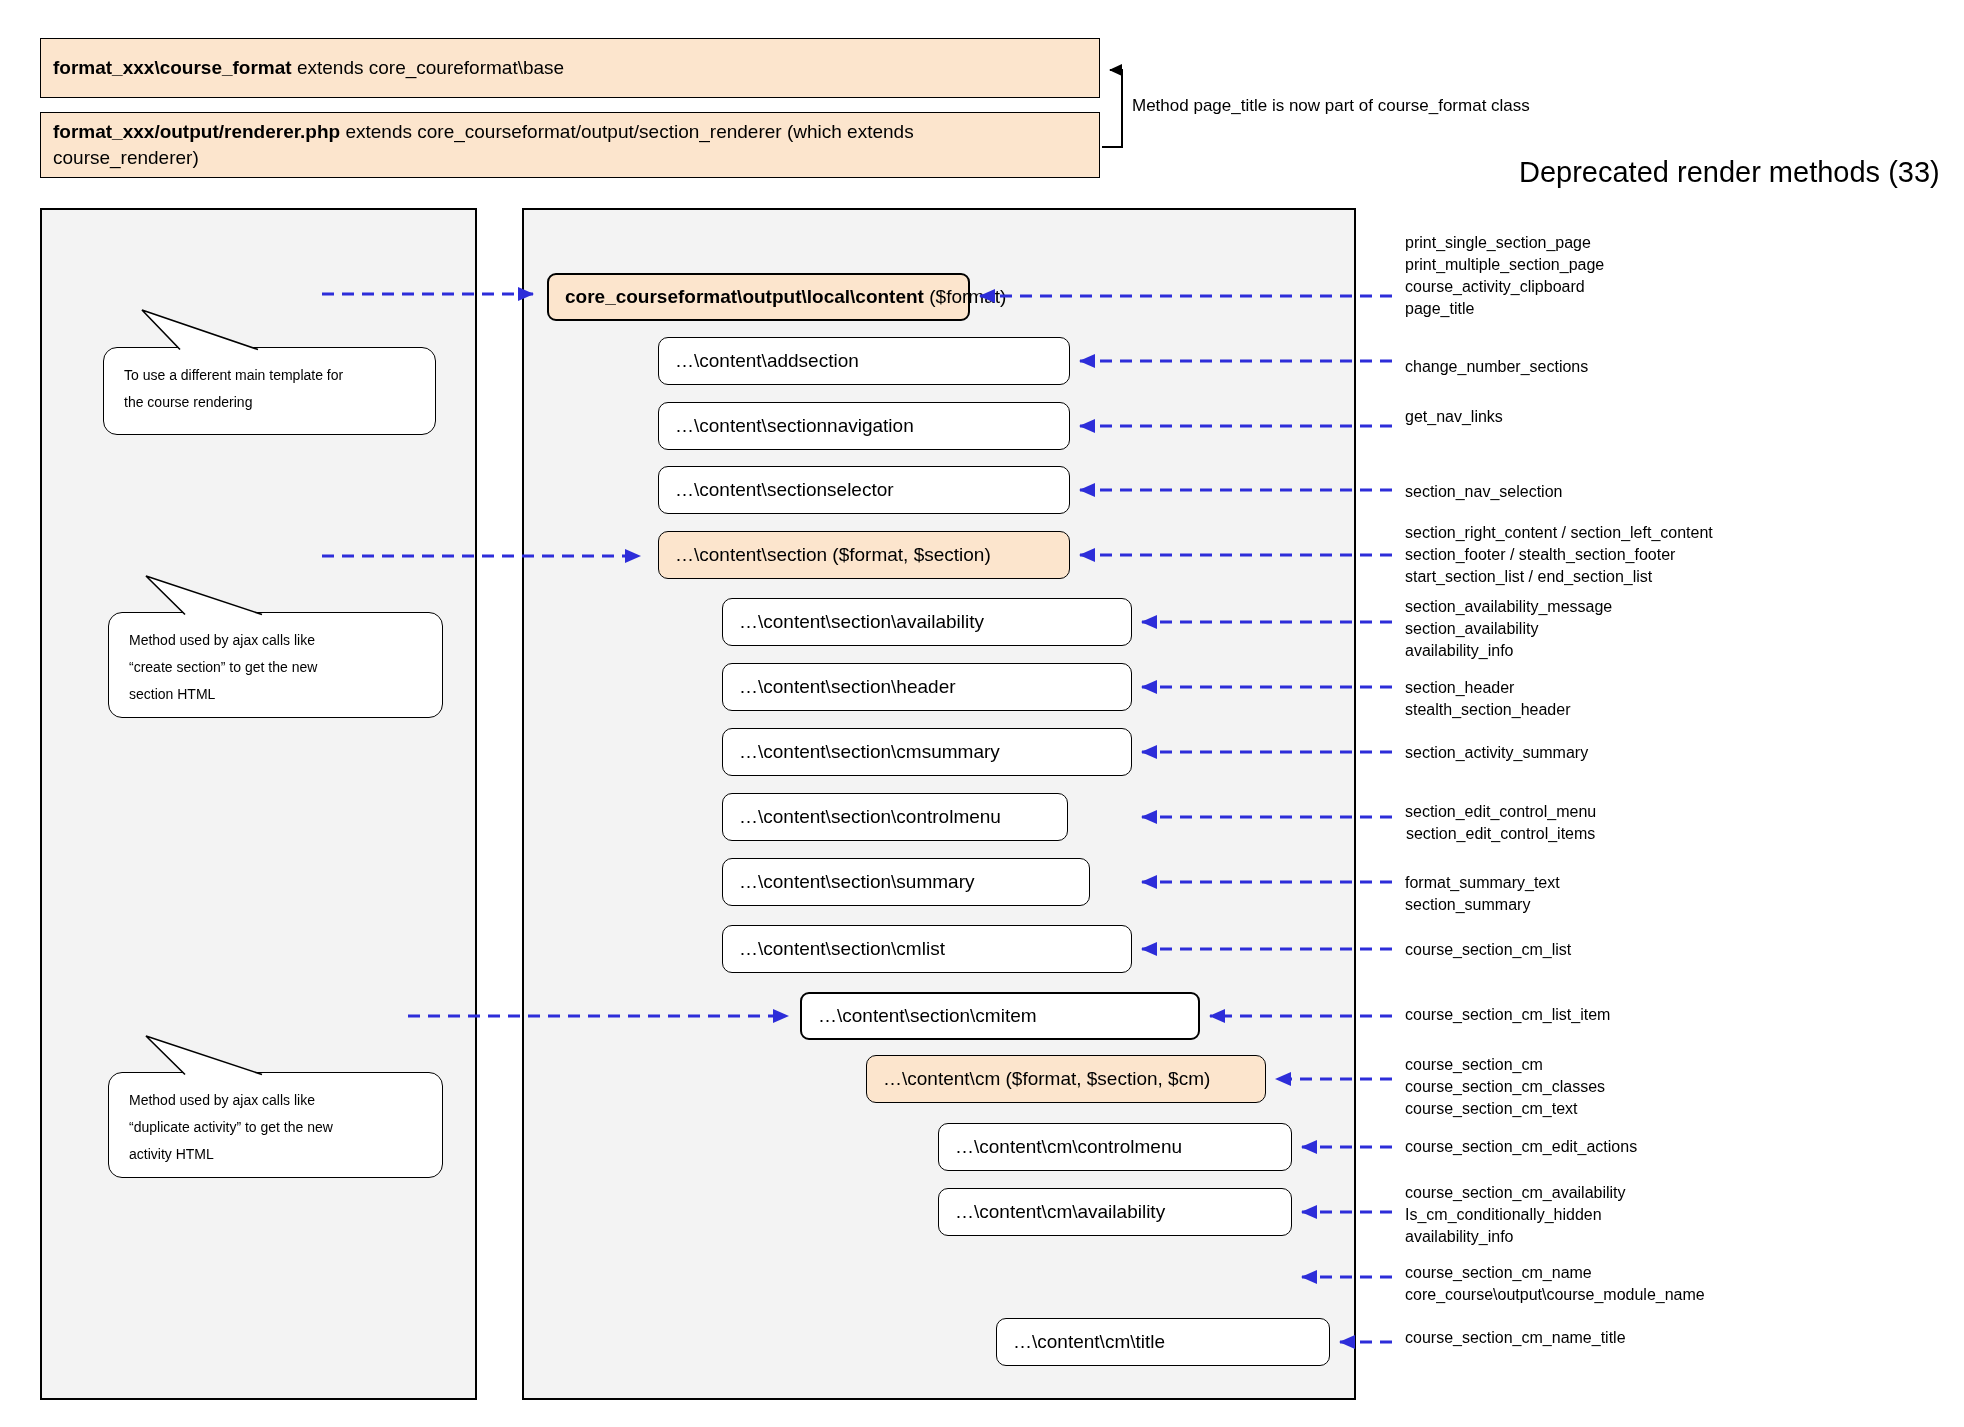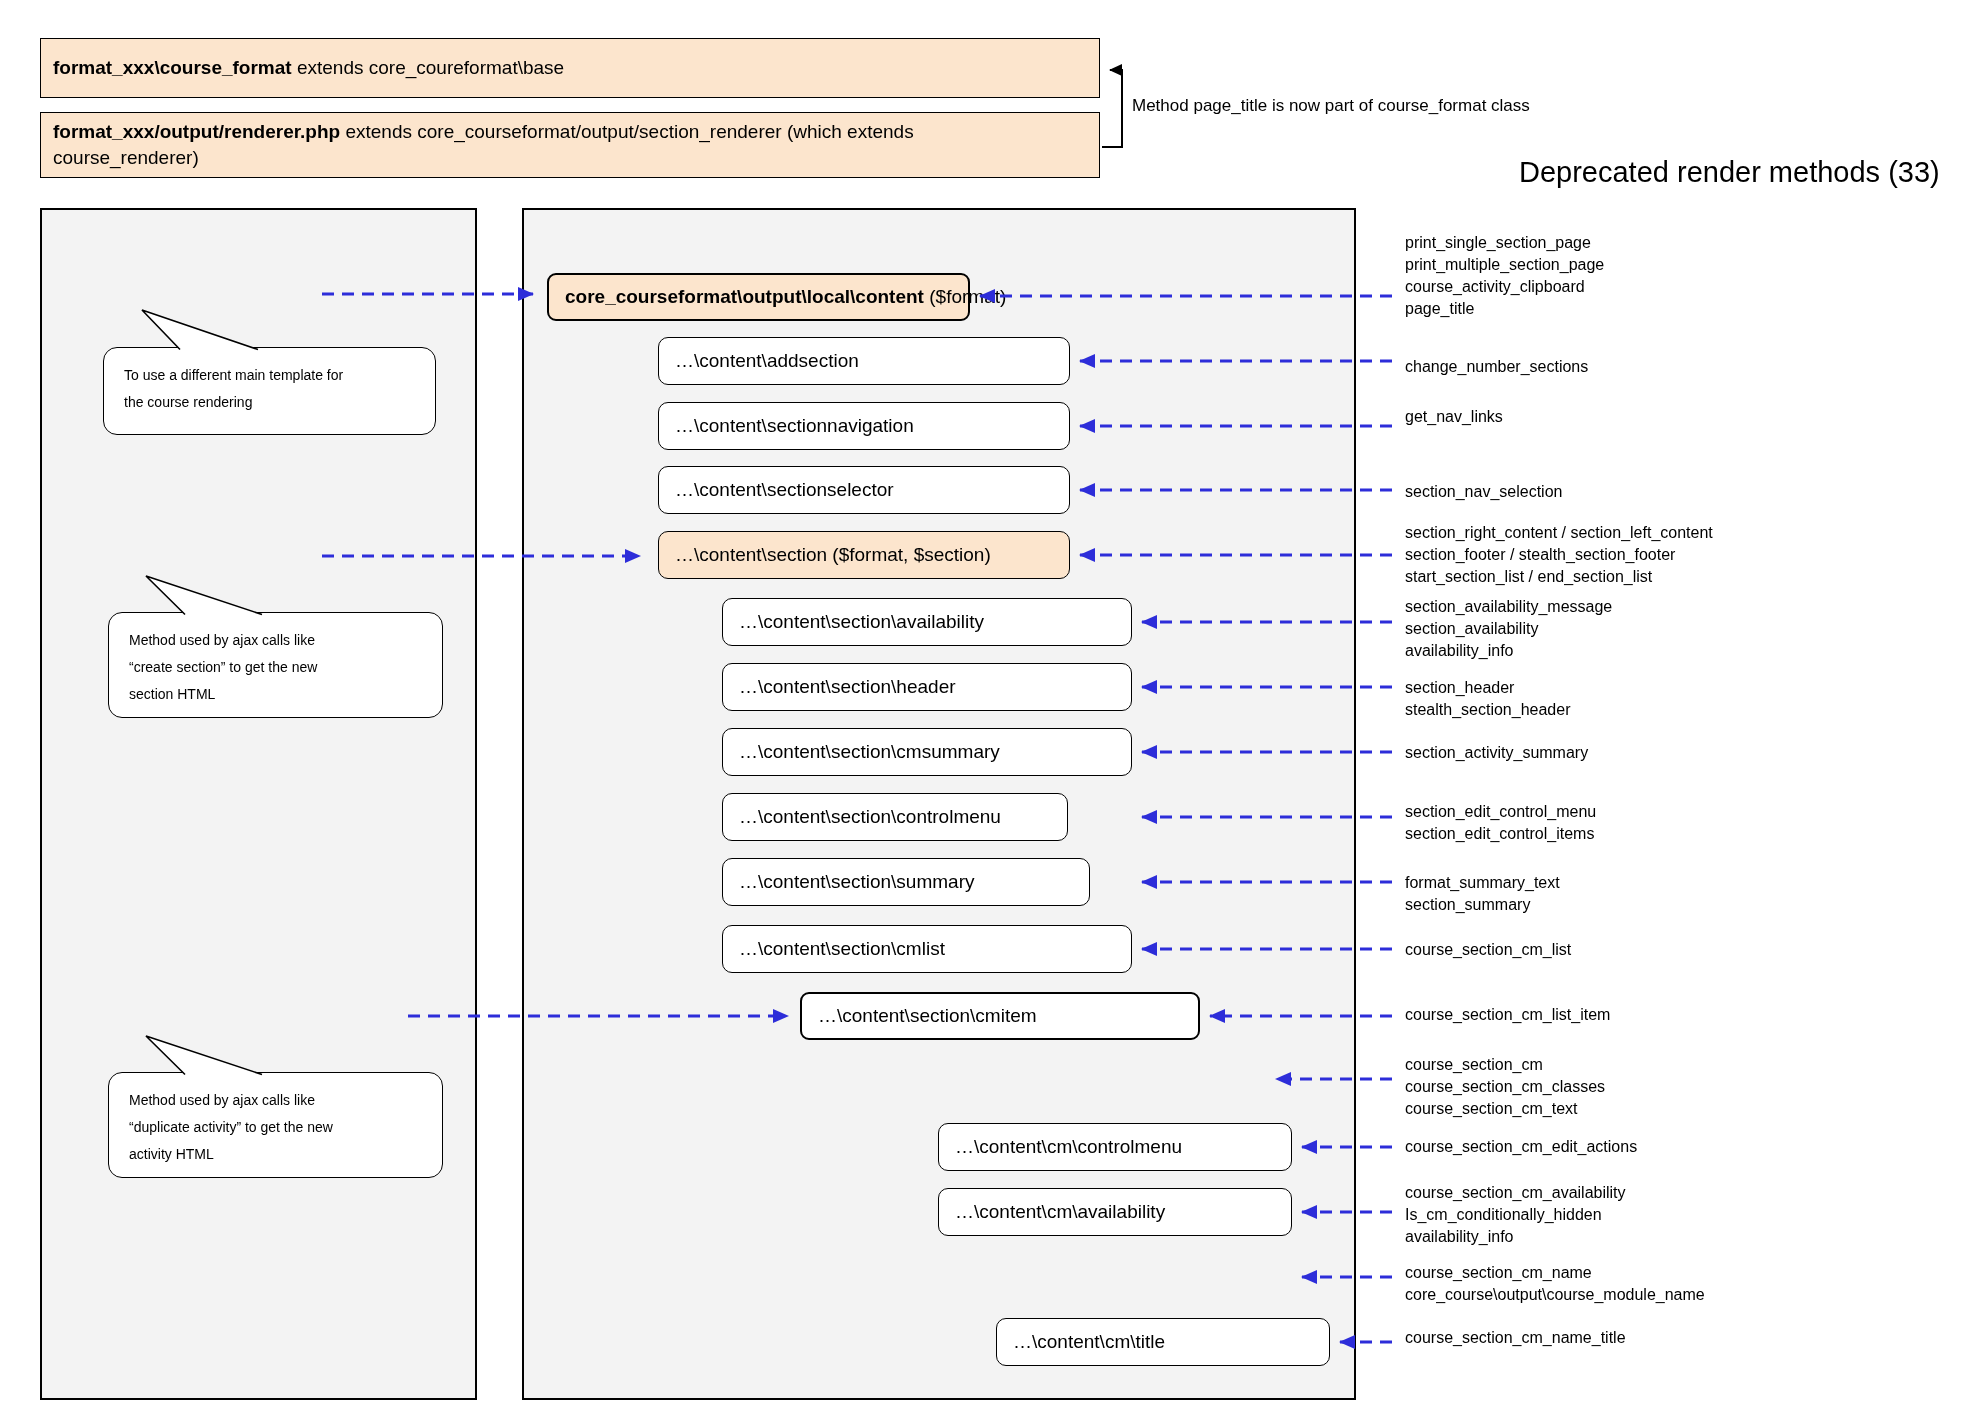--- a/index.html
+++ b/index.html
@@ -102,20 +102,23 @@
       <span>…\content\section\controlmenu</span>
     </div>
   <div class="box" style="left:722px;top:858px;width:368px;">
       <span>…\content\section\summary</span>
     </div>
   <div class="box" style="left:722px;top:925px;width:410px;">
       <span>…\content\section\cmlist</span>
     </div>
   <div class="box thick" style="left:800px;top:992px;width:400px;">
       <span>…\content\section\cmitem</span>
+    </div>
+  <div class="box orange" style="left:866px;top:1055px;width:400px;">
+      <span>…\content\cm ($format, $section, $cm)</span>
     </div>
   <div class="box" style="left:938px;top:1123px;width:354px;">
       <span>…\content\cm\controlmenu</span>
     </div>
   <div class="box" style="left:938px;top:1188px;width:354px;">
       <span>…\content\cm\availability</span>
     </div>
   <div class="box" style="left:996px;top:1318px;width:334px;">
       <span>…\content\cm\title</span>
     </div>
@@ -129,21 +132,21 @@
   <div class="dep-group" style="top:481px;text-align:center;">section_nav_selection</div>
   <div class="dep-group" style="top:522px;">section_right_content / section_left_content
 section_footer / stealth_section_footer
 start_section_list / end_section_list</div>
   <div class="dep-group" style="top:596px;">section_availability_message
 section_availability
 availability_info</div>
   <div class="dep-group" style="top:677px;">section_header
 stealth_section_header</div>
   <div class="dep-group" style="top:742px;">section_activity_summary</div>
-  <div class="dep-group" style="top:801px;">section_edit_control_menu
+  <div class="dep-group" style="top:801px;text-align:center;">section_edit_control_menu
 section_edit_control_items</div>
   <div class="dep-group" style="top:872px;">format_summary_text
 section_summary</div>
   <div class="dep-group" style="top:939px;">course_section_cm_list</div>
   <div class="dep-group" style="top:1004px;">course_section_cm_list_item</div>
   <div class="dep-group" style="top:1054px;">course_section_cm
 course_section_cm_classes
 course_section_cm_text</div>
   <div class="dep-group" style="top:1136px;">course_section_cm_edit_actions</div>
   <div class="dep-group" style="top:1182px;">course_section_cm_availability

